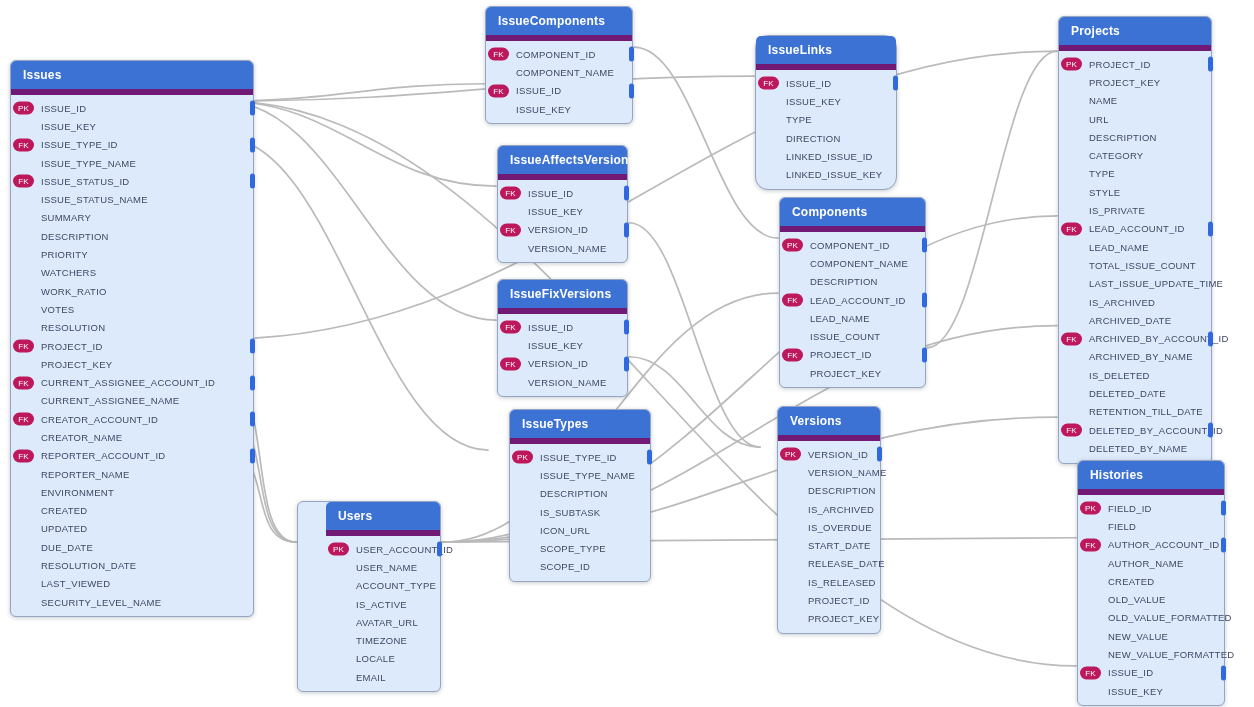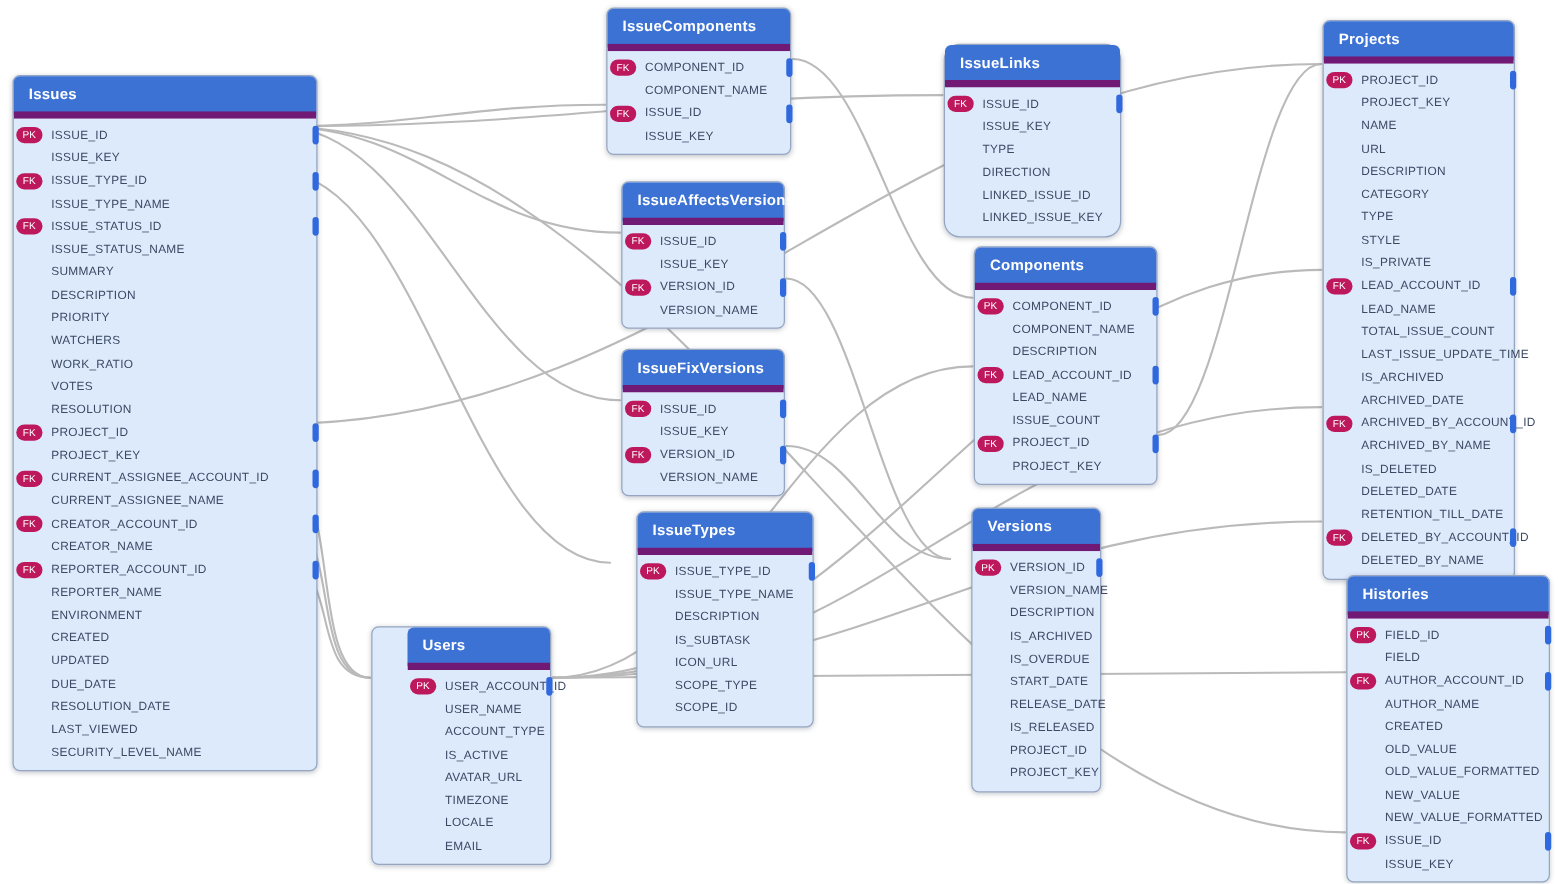--- a/index.html
+++ b/index.html
@@ -461,21 +461,21 @@
           <div class="erd-row">
             <span class="erd-badge">FK</span>
             <span class="erd-stub"></span>
             <span class="erd-field">DELETED_BY_ACCOUNT_ID</span>
           </div>
           <div class="erd-row">
             <span class="erd-field">DELETED_BY_NAME</span>
           </div>
         </div>
       </div>
-      <div class="erd-table" style="left: 1077px; top: 460px; width: 163px; text-align: right;">
+      <div class="erd-table" style="left: 1077px; top: 460px; width: 148px; text-align: right;">
         <div class="erd-header">
           <span>Histories</span>
         </div>
         <div class="erd-body">
           <div class="erd-row">
             <span class="erd-badge">PK</span>
             <span class="erd-stub"></span>
             <span class="erd-field">FIELD_ID</span>
           </div>
           <div class="erd-row">

